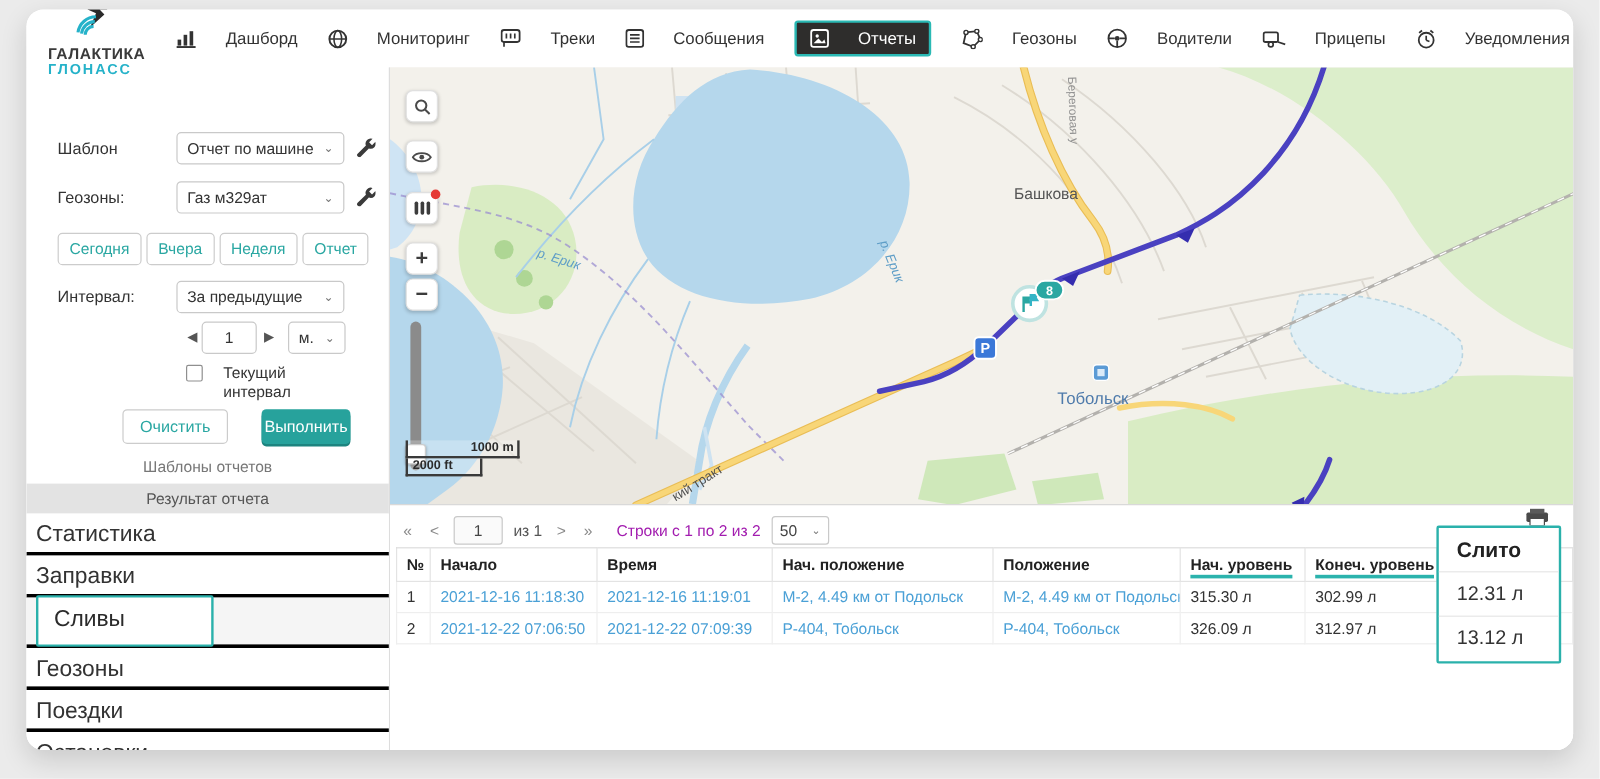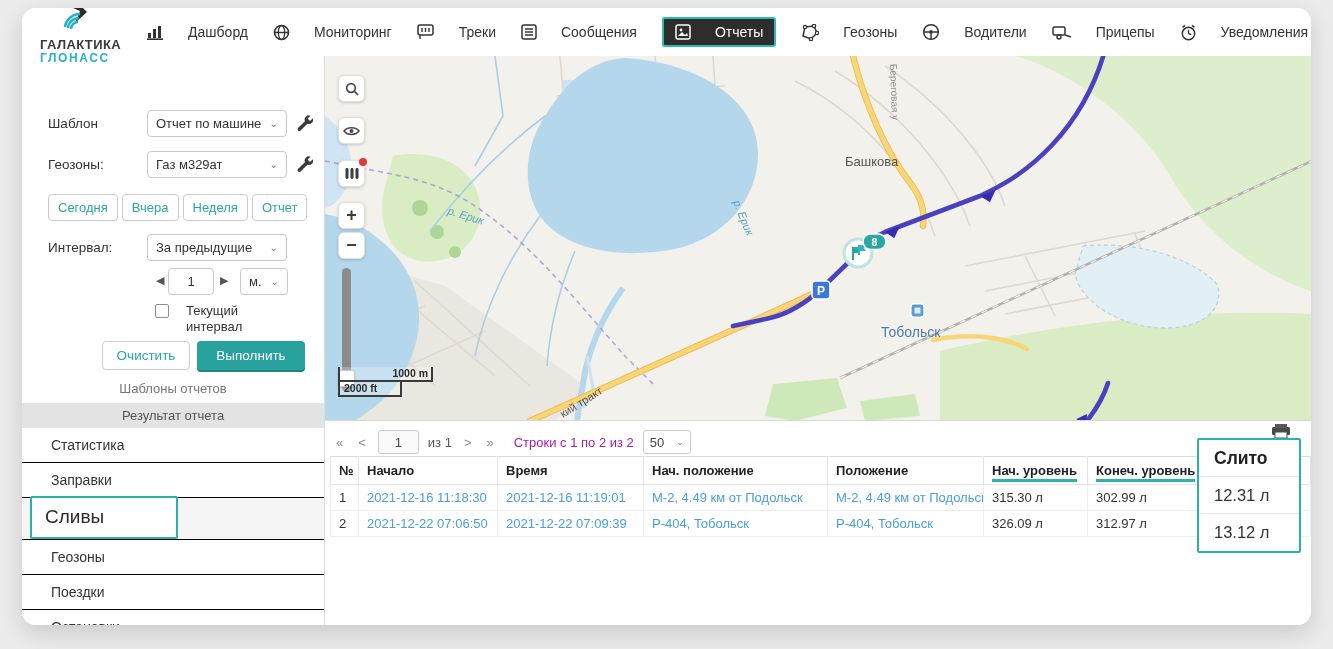--- a/index.html
+++ b/index.html
@@ -29,25 +29,25 @@
   .qr-btn { border:1px solid #ccc; border-radius:4px; background:#fff; color:#2aa7a2; font-size:13px; padding:5px 9px; cursor:pointer; font-family:inherit; }
   .stepper { position:absolute; top:212px; left:0; width:100%; height:28px; }
   .step-arrow { position:absolute; top:6px; font-size:11px; color:#555; cursor:pointer; }
   .num-input { position:absolute; left:146px; width:46px; height:27px; border:1px solid #c9c9c9; border-radius:4px; text-align:center; font-size:13px; color:#333; background:#fff; font-family:inherit; }
   .unit-select { left:218px; width:48px; }
   .chk-row { position:absolute; top:247px; left:133px; display:flex; gap:17px; cursor:pointer; }
   .chk { width:14px; height:14px; border:1.5px solid #8f8f8f; border-radius:2px; background:#fff; margin-top:1px; }
   .chk-label { font-size:13px; color:#333; line-height:1.25; }
   .action-row { position:absolute; top:285px; left:0; width:100%; }
   .btn-clear { position:absolute; left:80px; width:88px; height:29px; border:1px solid #ccc; border-radius:4px; background:#fff; color:#2aa7a2; font-size:13.5px; cursor:pointer; font-family:inherit; }
-  .btn-run { position:absolute; left:175px; width:108px; height:29px; border:none; border-radius:4px; background:#27a29c; color:#fff; font-size:13.5px; cursor:pointer; box-shadow:0 2px 0 #1d847f; font-family:inherit; }
+  .btn-run { position:absolute; left:196px; width:74px; height:29px; border:none; border-radius:4px; background:#27a29c; color:#fff; font-size:13.5px; cursor:pointer; box-shadow:0 2px 0 #1d847f; font-family:inherit; }
   .section-templates { position:absolute; top:325px; left:0; width:100%; text-align:center; font-size:13px; color:#777; cursor:pointer; }
   .section-result { position:absolute; top:347px; left:0; width:100%; height:25px; background:#e3e3e3; text-align:center; font-size:13px; color:#555; line-height:25px; cursor:pointer; }
   .report-list { position:absolute; top:372px; left:0; width:100%; }
-  .report-item { height:35px; line-height:35px; padding-left:29px; font-size:14px; color:#333; border-bottom:1px solid #000000; cursor:pointer; background:#fff; }
+  .report-item { height:35px; line-height:35px; padding-left:8px; font-size:19px; color:#333; border-bottom:3px solid #000000; cursor:pointer; background:#fff; }
   .report-item.current { height:42px; background:#f5f5f5; color:transparent; }
   .slivy-callout { position:absolute; left:8px; top:440px; width:148px; height:43px; border:2.5px solid #2ab1ab; border-radius:2px; background:#fff; font-size:19px; color:#2b2b2b; line-height:38px; padding-left:13px; z-index:5; }
 
   
   .main { position:absolute; top:48px; left:303px; right:0; bottom:0; background:#fff; }
   .map { position:absolute; top:0; left:0; width:986px; height:365px; overflow:hidden; border-bottom:1px solid #d9d9d9; background:#f3f1eb; cursor:grab; }
   .map svg.basemap { position:absolute; top:0; left:0; }
   .map-ctrl { position:absolute; width:27px; height:27px; background:#fff; border:1px solid #e0e0e0; border-radius:6px; box-shadow:0 1px 3px rgba(0,0,0,.18); display:flex; align-items:center; justify-content:center; cursor:pointer; z-index:6; font-size:16px; color:#4a4a4a; }
   .red-dot { position:absolute; width:8px; height:8px; border-radius:50%; background:#e53935; right:-3px; top:-3px; }
   .zoom-btn { font-size:18px; font-weight:bold; color:#3c3c3c; }

